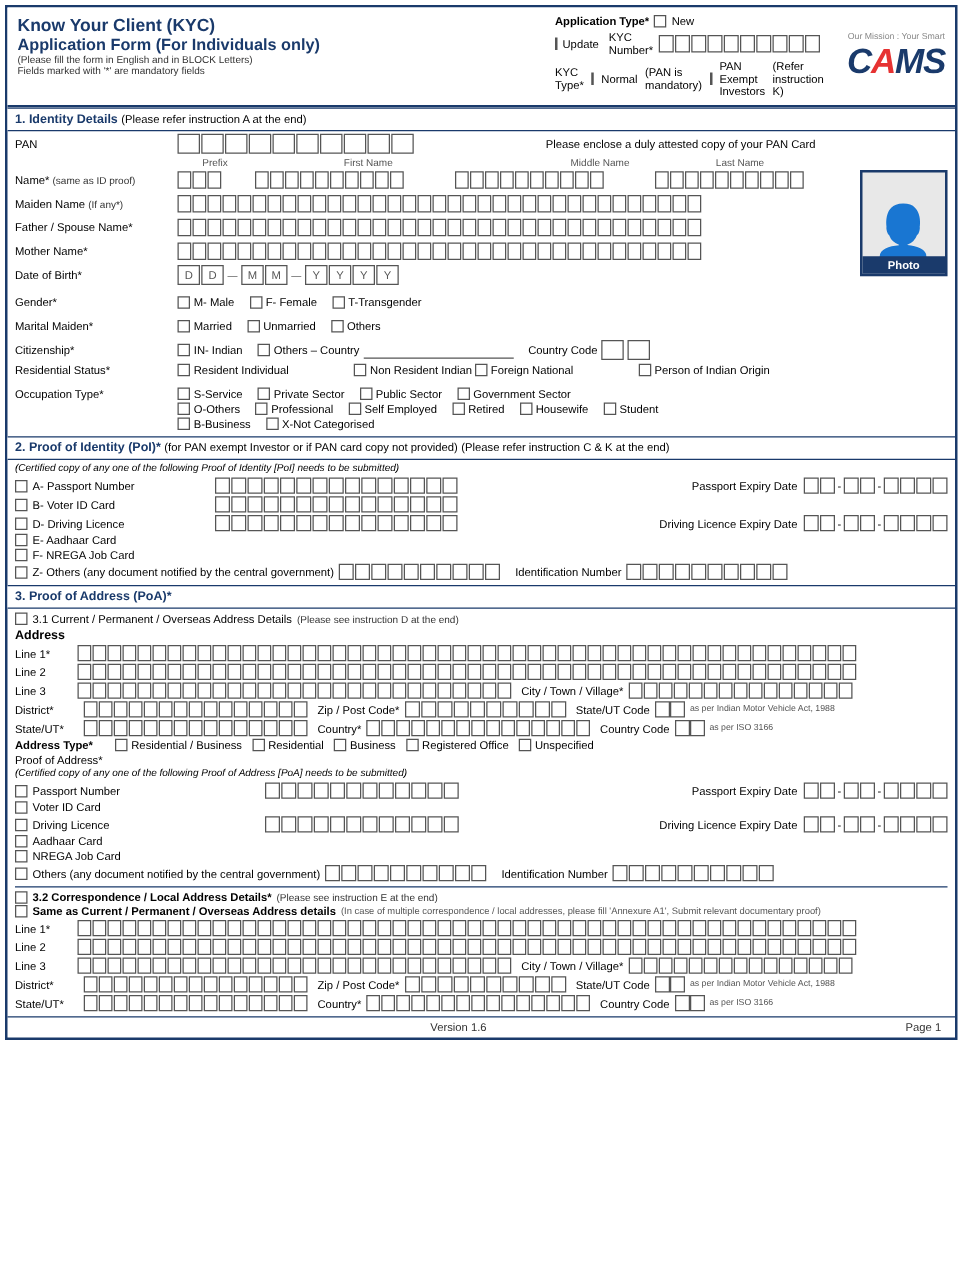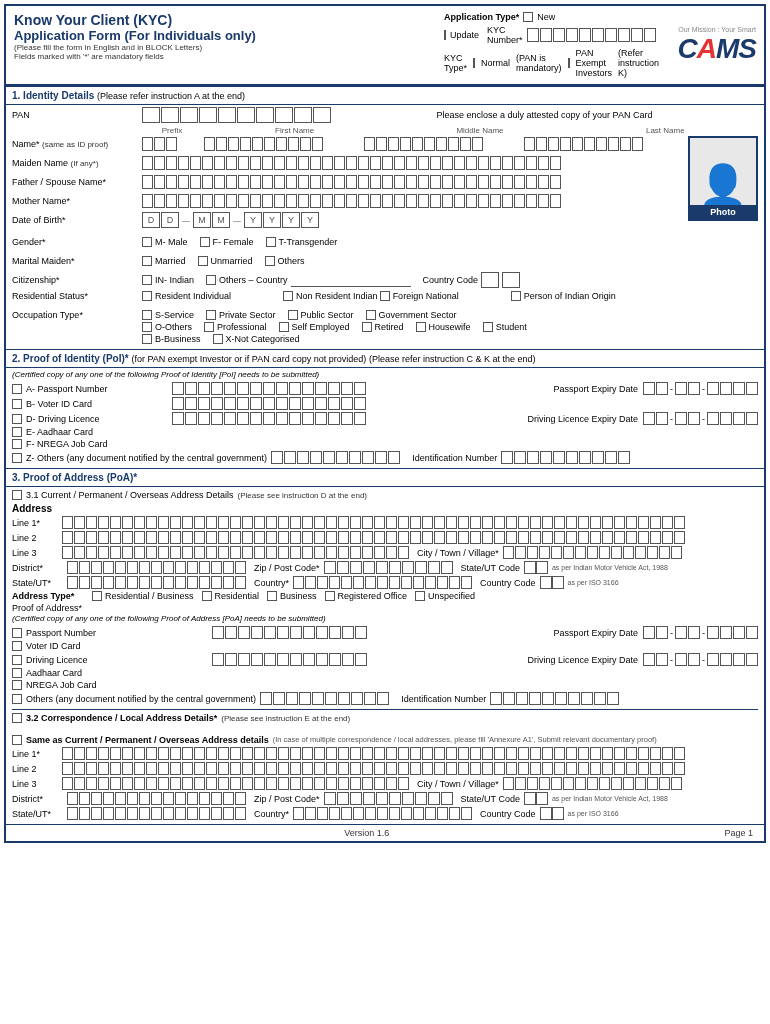--- a/index.html
+++ b/index.html
@@ -338,21 +338,21 @@
         <span class="pan-box"></span>
         <span class="pan-box"></span>
       </div>
       <span style="flex:1;text-align:center;font-size:9px;">Please enclose a duly attested copy of your PAN Card</span>
     </div>
 
     <div style="display:flex;margin-bottom:1px;margin-left:130px;">
       <div style="width:60px;font-size:8px;color:#555;text-align:center;">Prefix</div>
       <div style="flex:1;font-size:8px;color:#555;text-align:center;">First Name</div>
       <div style="flex:1;font-size:8px;color:#555;text-align:center;">Middle Name</div>
-      <div style="flex:1;font-size:8px;color:#555;text-align:center;">Last Name</div>
+      <div style="flex:1;font-size:8px;color:#555;text-align:left;">Last Name</div>
     </div>
 
     <div style="display:flex;margin-bottom:3px;">
       <div style="flex:1;">
 
         <div class="form-row">
           <div class="form-label">
             <span>Name*</span>
             <span style="font-size:8px;color:#333;">(same as ID proof)</span>
           </div>
@@ -1272,21 +1272,21 @@
             <span class="poi-box"></span>
             <span class="poi-box"></span>
             <span class="poi-box"></span>
             <span class="poi-box"></span>
             <span class="poi-box"></span>
             <span class="poi-box"></span>
         </div>
       </div>
     </div>
 
-    <div style="display:flex;align-items:center;gap:4px;font-size:9px;margin:4px 0 11px 0;border-top:1px solid #1a3a6b;padding-top:3px;">
+    <div style="display:flex;align-items:center;gap:4px;font-size:9px;margin:4px 0 0 0;border-top:1px solid #1a3a6b;padding-top:3px;">
       <span class="cb"></span>
       <span style="font-weight:bold;">3.2 Correspondence / Local Address Details*</span>
       <span style="font-size:8px;color:#333;">(Please see instruction E at the end)</span>
     </div>
 
     <div style="font-size:9px;margin-bottom:2px;display:flex;align-items:center;gap:4px;">
       <span class="cb" style="flex-shrink:0;margin-top:1px;"></span>
       <span style="font-weight:bold;">Same as Current / Permanent / Overseas Address details</span>
       <span style="font-size:7.5px;color:#555;">(In case of multiple correspondence / local addresses, please fill 'Annexure A1', Submit relevant documentary proof)</span>
     </div>

